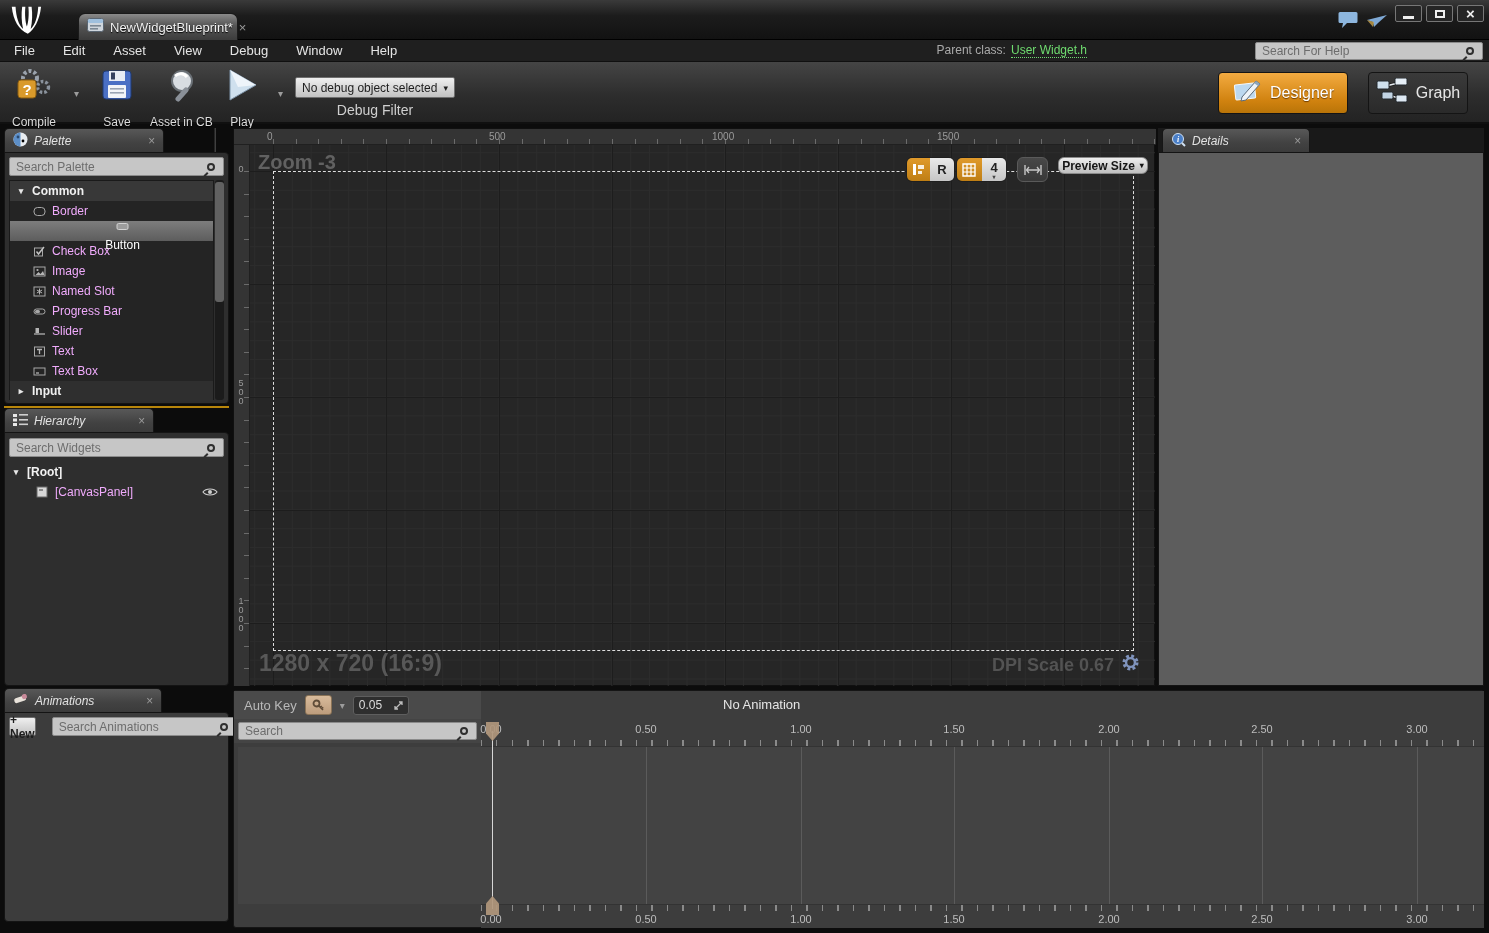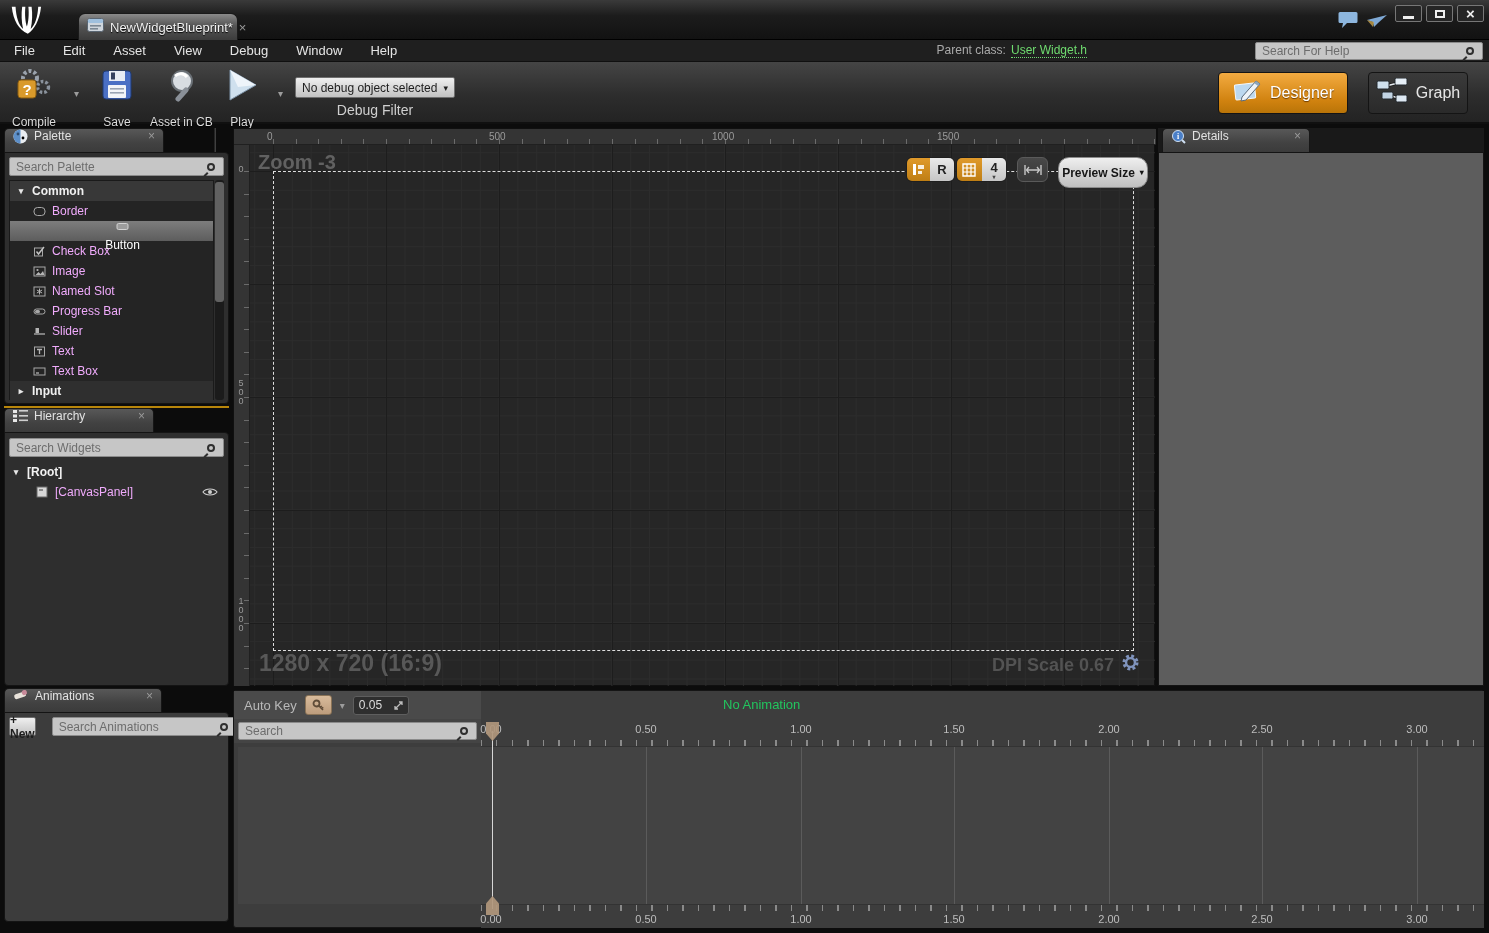--- a/index.html
+++ b/index.html
@@ -45,21 +45,21 @@
   .caret { color:#9c9c9c; font-size:10px; }
   .combo { background:linear-gradient(#efefef,#c2c2c2); border:1px solid #6f6f6f; border-radius:2px;
     color:#1e1e1e; font-size:12px; display:flex; align-items:center; justify-content:center; gap:6px; }
   .mode-btn { border-radius:4px; display:flex; align-items:center; justify-content:center; gap:8px;
     font-size:16px; border:1px solid #141414; }
   .designer-btn { background:linear-gradient(#f3ab41,#d0820f 70%,#b97408); color:#fff; text-shadow:0 1px 1px #6b3c00; }
   .graph-btn { background:linear-gradient(#3a3a3a,#2a2a2a); color:#e6e6e6; }
 
   
   .ptab { height:24px; background:linear-gradient(#585858,#424242 60%,#3b3b3b); border:1px solid #161616; border-bottom:none;
-    border-radius:5px 5px 0 0; display:flex; align-items:flex-start; gap:6px; padding:0 8px; color:#e2e2e2; font-size:12px; }
+    border-radius:5px 5px 0 0; display:flex; align-items:center; gap:6px; padding:0 8px; color:#e2e2e2; font-size:12px;font-style:italic; }
   .ptab .tab-close { font-size:12px; }
   .pbody { background:#2e2e2e; border:1px solid #141414; border-radius:0 4px 4px 4px; }
   .row { display:flex; align-items:center; gap:6px; font-size:12px; color:#f0abfc; }
 
   
   .pal-list { background:#242424; border:1px solid #1a1a1a; }
   .cat-row { background:#383838; color:#f0f0f0; font-weight:bold; padding-left:6px; height:20px; }
   .item-row { height:20px; padding-left:22px; }
   .item-row.sel { background:linear-gradient(#7d7d7d,#5d5d5d); color:#fff;flex-direction:column; }
   .pscroll-track { background:#1b1b1b; border-radius:3px; }
@@ -89,22 +89,22 @@
   .safe-rect { left:39px; top:42px; width:861px; height:480px; border:1px dashed #dedede; }
   .res-label { left:25px; bottom:8px; color:#585858; font-size:23px; font-weight:bold; }
   .dpi-label { right:40px; bottom:9px; color:#535353; font-size:18px; font-weight:bold; }
   .seg-btn { position:absolute; height:25px; border-radius:6px; overflow:hidden; border:1px solid #1f1f1f;
     display:flex; top:28px; }
   .seg-orange { background:linear-gradient(#e09a2b,#bf7e14); display:flex; align-items:center; justify-content:center; }
   .seg-light { background:linear-gradient(#e9e9e9,#c6c6c6); color:#222; font-size:13px; font-weight:bold;
     display:flex; align-items:center; justify-content:center; flex-direction:column; }
   .tool-btn { position:absolute; top:28px; height:25px; background:linear-gradient(#484848,#383838);
     border:1px solid #5a5a5a; border-radius:6px; display:flex; align-items:center; justify-content:center; }
-  .preview-btn { position:absolute; top:28px; height:31px; background:linear-gradient(#efefef,#bfbfbf);
-    border:1px solid #8a8a8a; border-radius:11px; color:#161616; font-size:12px; font-weight:bold;
+  .preview-btn { position:absolute; top:28px; height:17px; background:linear-gradient(#efefef,#bfbfbf);
+    border:1px solid #8a8a8a; border-radius:6px; color:#161616; font-size:12px; font-weight:bold;
     display:flex; align-items:center; justify-content:center; gap:5px; }
 
   
   .details-body { left:1158px; top:152px; width:326px; height:534px; background:#5d5d5d; border:1px solid #141414; }
 
   
   .timeline { left:233px; top:690px; width:1251px; height:238px; background:#3d3d3d; border:1px solid #151515; border-radius:3px; }
   .tl-header { left:0; top:0; width:247px; height:28px; background:#4a4a4a; display:flex; align-items:center; gap:8px; padding:0 10px; }
   .tl-searchrow { left:0; top:28px; width:247px; height:24px; background:#444; display:flex; align-items:center; padding:2px 4px; }
   .key-btn { width:27px; height:20px; background:linear-gradient(#d8bb9b,#bd9d7d); border:1px solid #8a7357;
@@ -118,21 +118,21 @@
   .tl-track { left:4px; top:56px; width:1246px; height:157px; background:#434343; }
   .tl-grid { position:absolute; top:0; bottom:0; width:1px; background:#5b5b5b; }
   .tl-ruler-bottom { left:247px; top:213px; width:1003px; height:24px; background:#3d3d3d; border-top:1px solid #333; }
   .tl-ruler-bottom .ticks { position:absolute; left:0; top:0; width:100%; height:6px;
     background:repeating-linear-gradient(90deg,#8a8a8a 0 1px,transparent 1px 15.5px); }
   .tl-tick-label { position:absolute; transform:translateX(-50%); }
   .playhead-line { left:258px; top:40px; width:1px; height:178px; background:#d6d6d6; }
   .ph-marker { position:absolute; width:13px; height:19px; background:#b1977c; opacity:.92; }
   .ph-top { left:252px; top:31px; clip-path:polygon(0 0,100% 0,100% 60%,50% 100%,0 60%); }
   .ph-bottom { left:252px; top:205px; clip-path:polygon(50% 0,100% 40%,100% 100%,0 100%,0 40%); }
-  .no-anim { color:#22c55e; font-size:13px; }
+  .no-anim { color:#e5e5e5; font-size:13px; }
 
   .eye-icon svg, .pico svg { display:block; }
   .pico { width:14px; display:flex; justify-content:center; }
 </style>
 </head>
 <body>
 
 <div id="app">
 
   <div class="abs titlebar">

